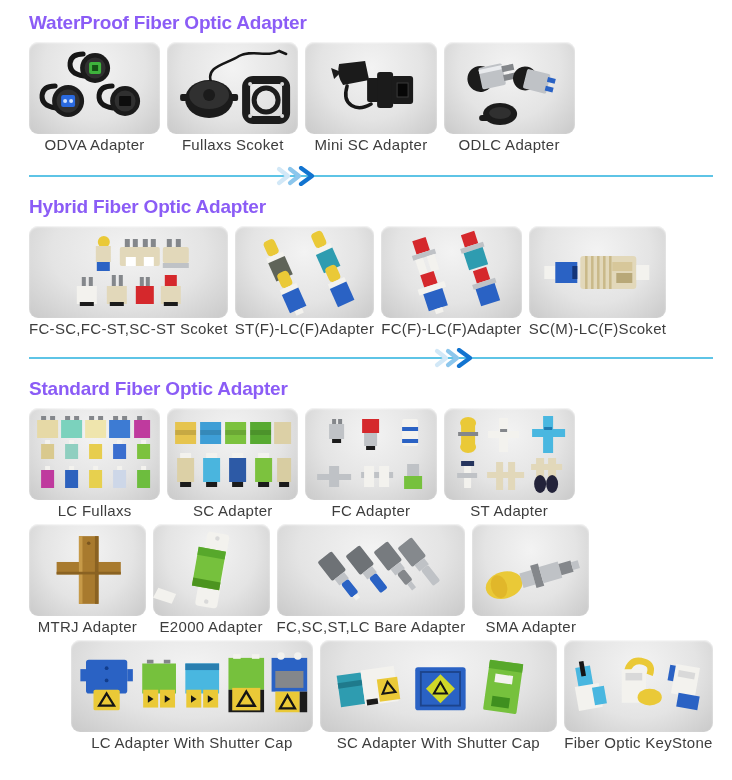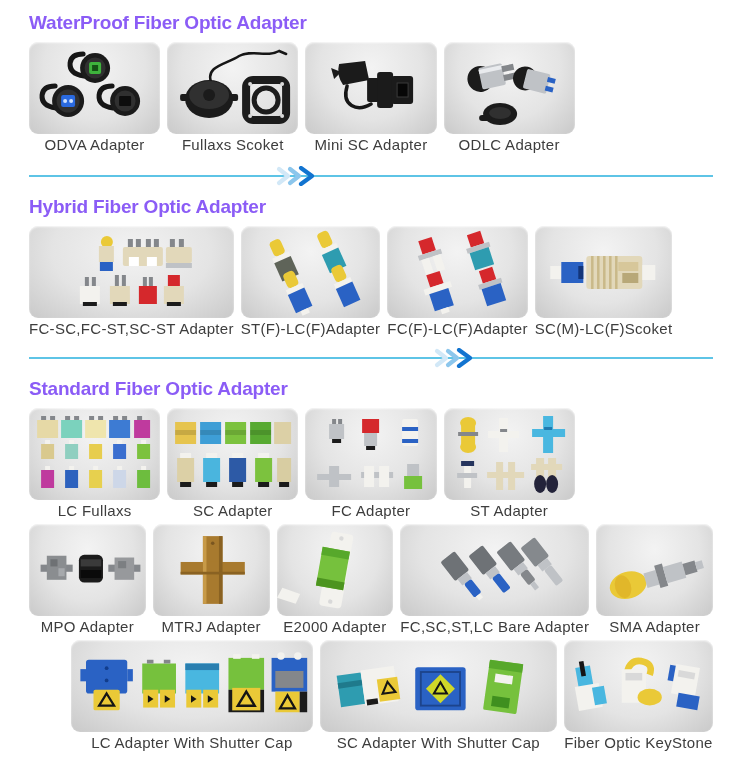--- a/index.html
+++ b/index.html
@@ -161,21 +161,21 @@
             <rect class="be" x="44" y="60" width="20" height="18"></rect>
             <rect class="bk" x="47" y="76" width="14" height="4"></rect>
             <rect class="sv2" x="77" y="51" width="4" height="10"></rect>
               <rect class="sv2" x="83" y="51" width="4" height="10"></rect>
             <rect class="rd" x="73" y="60" width="18" height="18"></rect>
             <rect class="rd" x="102" y="49" width="12" height="12"></rect>
             <rect class="be" x="98" y="60" width="20" height="18"></rect>
             <rect class="bk" x="101" y="76" width="14" height="4"></rect>
           </svg>
         </div>
-        <div class="plabel">FC-SC,FC-ST,SC-ST Adapter</div>
+        <div class="plabel">FC-SC,FC-ST,SC-ST Scoket</div>
       </div>
 
       <div class="product">
         <div class="thumb">
           <svg viewBox="0 0 131 92">
             <g transform="rotate(-24 40 40)">
               <rect class="yl" x="34" y="12" width="12" height="16" rx="4"></rect>
               <rect class="wt" x="31" y="28" width="18" height="5"></rect>
               <rect fill="#5f6459" x="31" y="33" width="18" height="20"></rect>
               <rect class="wt" x="36" y="53" width="8" height="6"></rect>
@@ -391,37 +391,20 @@
           </svg>
         </div>
         <div class="plabel">ST Adapter</div>
       </div>
 
 
     </div>
 
     <div class="grid5">
 
-      <div class="product">
-        <div class="thumb">
-          <svg viewBox="0 0 131 92">
-            <rect class="sv2" x="13" y="40" width="36" height="8"></rect>
-              <rect fill="#8a8d90" x="20" y="30" width="22" height="27"></rect>
-              <rect fill="#6e7174" x="24" y="34" width="8" height="8"></rect>
-              <rect fill="#a6a9ac" x="33" y="44" width="7" height="9"></rect>
-            <rect class="bk" x="56" y="29" width="27" height="31" rx="6"></rect>
-              <rect fill="#3a3a3a" x="58" y="34" width="23" height="8"></rect>
-              <rect fill="#0a0a0a" x="58" y="46" width="23" height="9"></rect>
-            <rect class="sv2" x="89" y="40" width="36" height="8"></rect>
-              <rect fill="#97999c" x="96" y="32" width="22" height="25"></rect>
-              <rect fill="#7c7f82" x="100" y="36" width="9" height="8"></rect>
-          </svg>
-        </div>
-        <div class="plabel">MPO Adapter</div>
-      </div>
 
       <div class="product">
         <div class="thumb">
           <svg viewBox="0 0 131 92">
             <rect fill="#a87a2e" x="56" y="8" width="22" height="76"></rect>
             <rect fill="#a87a2e" x="31" y="37" width="72" height="14"></rect>
             <rect fill="#8a6222" x="74" y="8" width="4" height="76"></rect>
             <rect fill="#c79a48" x="56" y="8" width="4" height="76"></rect>
             <rect fill="#8a6222" x="31" y="48" width="72" height="3"></rect>
             <circle fill="#7a5620" cx="67" cy="16" r="2"></circle>

